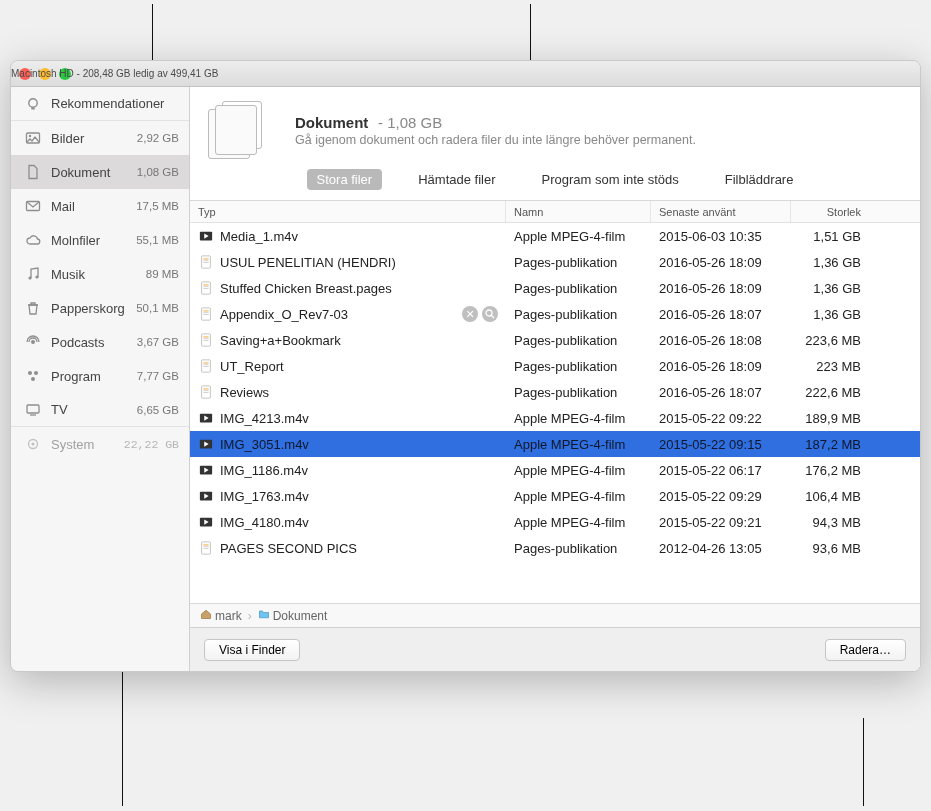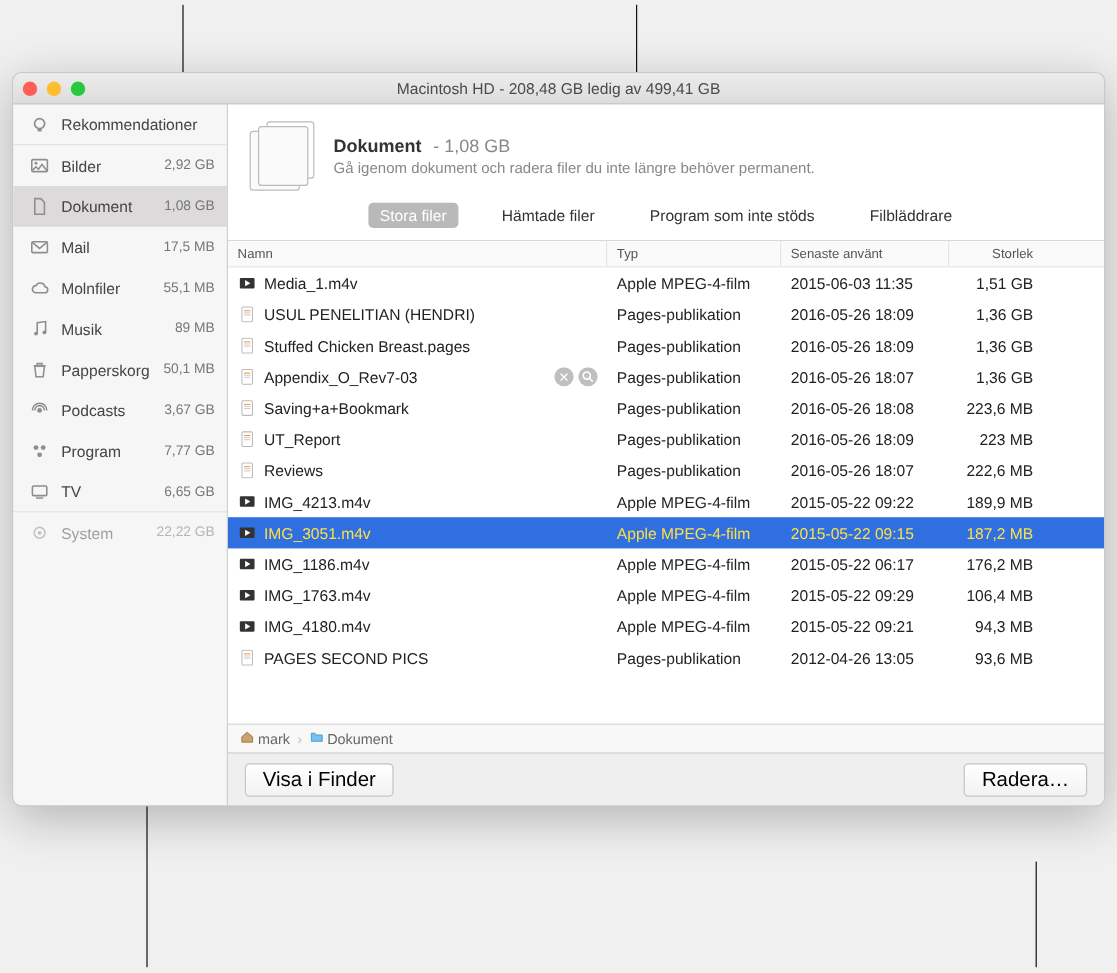--- a/index.html
+++ b/index.html
@@ -31,22 +31,21 @@
     padding: 0 8px;
     position: relative;
   }
   .traffic { display: flex; gap: 8px; }
   .dot { width: 12px; height: 12px; border-radius: 50%; }
   .dot.red { background: #ff5f57; }
   .dot.yellow { background: #febc2e; }
   .dot.green { background: #28c840; }
   .titlebar-title {
     position: absolute; left: 0; right: 0;
-    text-align: center;
-    font-size: 13px;
+    font-size: 10px;
     color: #4a4a4a;
     pointer-events: none;
   }
   .body { flex: 1; display: flex; min-height: 0; }
   .sidebar {
     width: 179px;
     background: #f6f6f6;
     border-right: 1px solid #d0d0d0;
     display: flex; flex-direction: column;
   }
@@ -57,29 +56,29 @@
     color: #444;
     cursor: default;
   }
   .sb-item + .sb-item { border-top: 0; }
   .sb-item.sep-below { border-bottom: 1px solid #e2e2e2; }
   .sb-item.dim { color: #a0a0a0; }
   .sb-item.selected { background: #dcdada; }
   .sb-icon { width: 20px; height: 20px; margin-right: 8px; display:flex; align-items:center; justify-content:center; }
   .sb-label { flex: 1; font-size: 13px; }
   .sb-size { font-size: 11.5px; color: #777; margin-left: 6px; }
-  .sb-item.dim .sb-size { color: #b5b5b5; }
+  .sb-item.dim .sb-size { color: #b5b5b5; font-family: Liberation Mono, monospace; }
   .sb-item.dim .sb-icon svg { opacity: .5; }
 
   .main { flex: 1; display: flex; flex-direction: column; min-width: 0; background:#fff; }
   .header {
     display: flex; align-items: center;
     padding: 14px 18px 6px;
     background: #fff;
-    gap: 12px;
+    gap: 29px;
   }
   .doc-stack {
     width: 58px; height: 58px; position: relative;
   }
   .doc-stack::before, .doc-stack::after, .doc-stack .d3 {
     content: "";
     position: absolute;
     width: 40px; height: 48px;
     background: #fafafa;
     border: 1px solid #bbb;
@@ -127,21 +126,21 @@
   .thead .th { padding: 0 8px; border-right: 1px solid #e6e6e6; height:100%; display:flex; align-items:center; }
   .thead .th:last-child { border-right:0; justify-content:flex-end; }
   .tbody { overflow: auto; flex:1; background:#fff; }
   .trow {
     height: 26px; font-size: 13px; color: #222;
   }
   .trow .td { padding: 0 8px; white-space: nowrap; overflow:hidden; text-overflow:ellipsis; }
   .trow .td.name { display:flex; align-items:center; gap:6px; }
   .trow .td.size { text-align: right; }
   .trow.selected { background: #2f6fe0; color: #fff; }
-  .trow.selected .td { color: #fde047; }
+  .trow.selected .td { color: #0f172a; }
   .row-actions { display:flex; gap:4px; margin-left:auto; }
   .round-btn {
     width:16px; height:16px; border-radius:50%;
     background:#bfbfbf; color:#fff;
     display:flex; align-items:center; justify-content:center;
     font-size:11px;
   }
   .file-icon { width:16px; height:16px; flex:0 0 16px; display:flex; align-items:center; justify-content:center; }
 
   .pathbar {
@@ -157,21 +156,21 @@
   .pathbar .sep { color:#bbb; }
 
   .footer {
     height: 44px;
     border-top: 1px solid #d0d0d0;
     background: #efefef;
     display:flex; align-items:center;
     padding: 0 14px;
   }
   .mac-btn {
-    font-size: 17px;
+    font-size: 12px;
     padding: 3px 14px;
     background: linear-gradient(#fff,#f2f2f2);
     border: 1px solid #c5c5c5;
     border-radius: 4px;
     cursor: default;
   }
   .footer .spacer { flex:1; }
 
   
   .leader {
@@ -327,38 +326,38 @@
 
         <div class="tabs" id="tabs">
             <div class="tab active">Stora filer</div>
             <div class="tab">Hämtade filer</div>
             <div class="tab">Program som inte stöds</div>
             <div class="tab">Filbläddrare</div>
           </div>
 
         <div class="table">
           <div class="thead">
+            <div class="th">Typ</div>
             <div class="th">Namn</div>
-            <div class="th">Typ</div>
             <div class="th">Senaste använt</div>
             <div class="th">Storlek</div>
           </div>
           <div class="tbody" id="tbody">
               <div class="trow">
                 <div class="td name">
                   <span class="file-icon">
                     <svg width="14" height="14" viewBox="0 0 16 16">
                       <rect x="1" y="3" width="14" height="10" rx="1" fill="#333"></rect>
                       <polygon points="6,5 11,8 6,11" fill="#fff"></polygon>
                     </svg>
                   </span>
                   <span>Media_1.m4v</span>
                 </div>
                 <div class="td">Apple MPEG-4-film</div>
-                <div class="td">2015-06-03 11:35</div>
+                <div class="td">2015-06-03 10:35</div>
                 <div class="td size">1,51 GB</div>
               </div>
               <div class="trow">
                 <div class="td name">
                   <span class="file-icon">
                     <svg width="14" height="14" viewBox="0 0 16 16">
                       <rect x="3" y="1" width="10" height="14" rx="1" fill="#fff" stroke="#bbb"></rect>
                       <rect x="5" y="4" width="6" height="1" fill="#f0a030"></rect>
                       <rect x="5" y="6" width="6" height="1" fill="#ccc"></rect>
                       <rect x="5" y="8" width="6" height="1" fill="#ccc"></rect>

